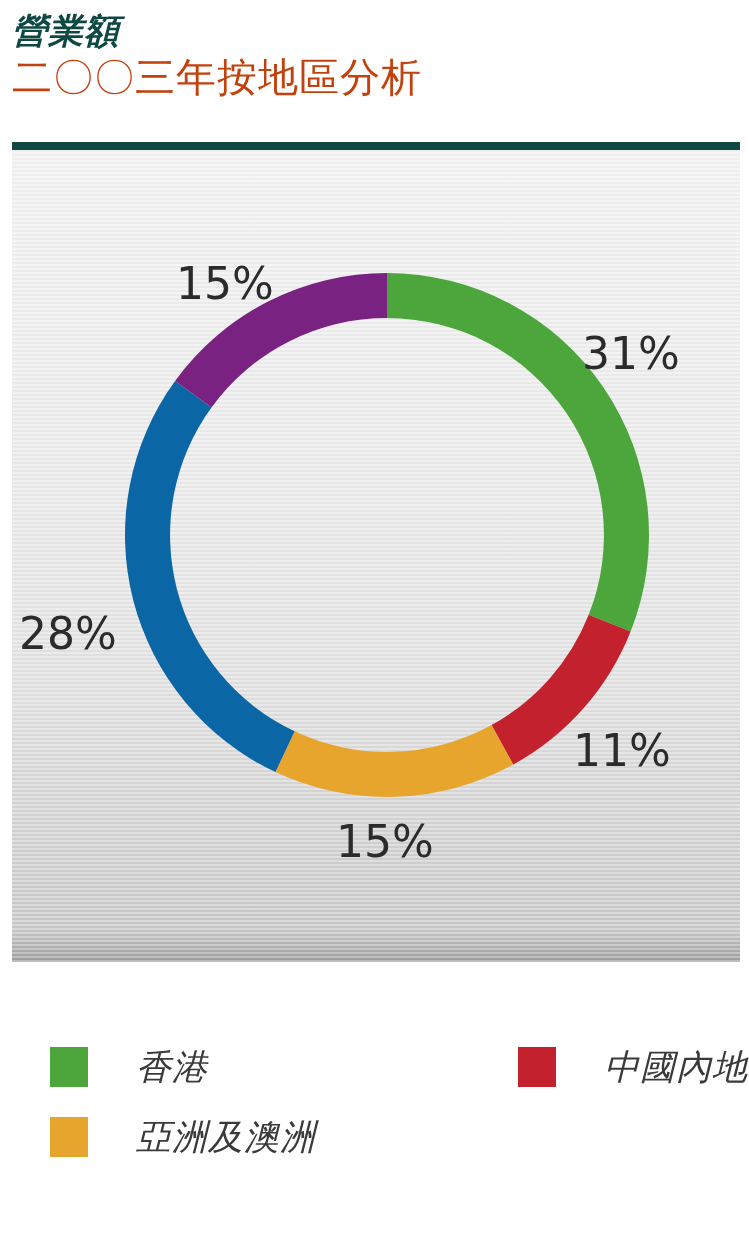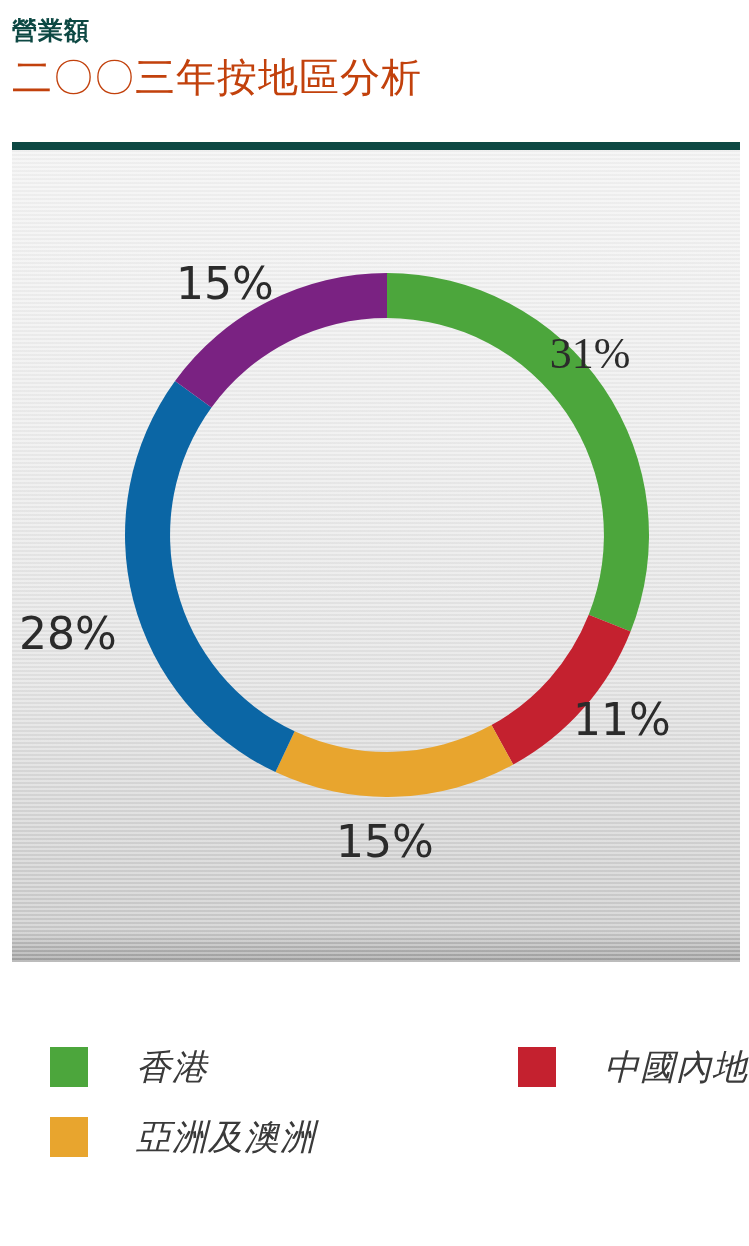--- a/index.html
+++ b/index.html
@@ -17,26 +17,27 @@
 
   
   #title-block {
     position: absolute;
     left: 12px;
     top: 10px;
     width: 730px;
   }
   #title-line-1 {
     font-family: "DejaVu Sans", "Liberation Sans", sans-serif;
-    font-size: 25px;
+    font-size: 35px;
     font-weight: 700;
     color: #0d4843;
     letter-spacing: 1px;
     line-height: 42px;
     white-space: nowrap;
+    font-style: italic;
   }
   #title-line-2 {
     font-family: "DejaVu Sans", "Liberation Sans", sans-serif;
     font-size: 40px;
     font-weight: 400;
     color: #c2410c;
     letter-spacing: 1px;
     line-height: 50px;
     white-space: nowrap;
   }
@@ -141,22 +142,22 @@
           <path d="M 1.6042873068830326e-14 -262 A 262 262 0 0 1 243.60143930272187 96.4486328033856 L 201.7019917426537 79.85946796120326 A 216.93599999999998 216.93599999999998 0 0 0 1.3283498900991509e-14 -216.93599999999998 Z" fill="#4ca63c"></path>
           <path d="M 243.60143930272187 96.4486328033856 A 262 262 0 0 1 126.21946261464947 229.59235017149223 L 104.50971504492975 190.10246594199555 A 216.93599999999998 216.93599999999998 0 0 0 201.7019917426537 79.85946796120326 Z" fill="#c4212f"></path>
           <path d="M 126.21946261464947 229.59235017149223 A 262 262 0 0 1 -111.55417439004896 237.06468774609715 L -92.36685639496052 196.2895614537684 A 216.93599999999998 216.93599999999998 0 0 0 104.50971504492975 190.10246594199555 Z" fill="#e8a52e"></path>
           <path d="M -111.55417439004896 237.06468774609715 A 262 262 0 0 1 -211.96245252623626 -153.99973610062793 L -175.5049106917236 -127.51178149131992 A 216.93599999999998 216.93599999999998 0 0 0 -92.36685639496052 196.2895614537684 Z" fill="#0b66a5"></path>
           <path d="M -211.96245252623626 -153.99973610062793 A 262 262 0 0 1 -4.8128619206490976e-14 -262 L -3.985049670297453e-14 -216.93599999999998 A 216.93599999999998 216.93599999999998 0 0 0 -175.5049106917236 -127.51178149131992 Z" fill="#7a2282"></path>
         </g>
     </svg>
   </div>
 
   <div id="pct-labels">
-      <div class="pct-label" style="left: 578px; top: 211px; font-family: Liberation Serif, serif;">31%</div>
-      <div class="pct-label" style="left: 610px; top: 577px;">11%</div>
+      <div class="pct-label" style="left: 619px; top: 211px;">31%</div>
+      <div class="pct-label" style="left: 610px; top: 608px;">11%</div>
       <div class="pct-label" style="left: 373px; top: 699px;">15%</div>
       <div class="pct-label" style="left: 56px; top: 491px;">28%</div>
       <div class="pct-label" style="left: 213px; top: 141px;">15%</div>
     </div>
 </div>
 
 <div id="legend">
     <div class="legend-item legend-col-left legend-row-0">
       <span class="legend-swatch" style="background: rgb(76, 166, 60);"></span>
       <span class="legend-gap"></span>

